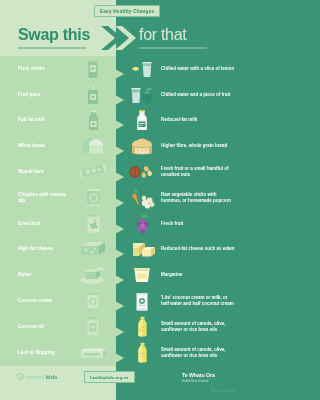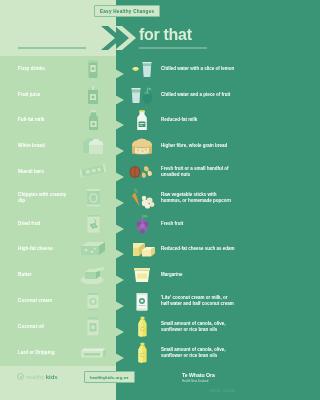--- a/index.html
+++ b/index.html
@@ -31,21 +31,21 @@
     z-index:6;
   }
   .h-swap {
     position:absolute; left:18px; top:26px;
     font-size:16px; font-weight:bold; color:#2f8c6e;
     letter-spacing:-.3px;
   }
   .h-swap-rule { position:absolute; left:18px; top:47px; width:68px; height:1.6px; background:#8fcaa6; }
   .h-for {
     position:absolute; left:139px; top:26px;
-    font-size:16px; font-weight:bold; color:#d9edd4;
+    font-size:16px; font-weight:normal; color:#d9edd4;
     letter-spacing:-.3px;
   }
   .h-for-rule { position:absolute; left:139px; top:47px; width:68px; height:1.6px; background:#6bb394; }
 
   .chev { position:absolute; top:24px; z-index:5; }
   .chev svg { display:block; }
 
   
   .rows { position:absolute; left:0; top:56px; width:241px; height:310px; }
   .row { position:relative; width:241px; height:25.8px; }
@@ -120,20 +120,21 @@
   <div class="panel-left"></div>
   <div class="panel-right"></div>
 
   <div class="header">
     <div class="hdr-left"></div>
     <div class="hdr-right"></div>
   </div>
 
   <div class="badge">Easy Healthy Changes</div>
 
+  <div class="h-swap">Swap this</div>
   <div class="h-swap-rule"></div>
 
   <div class="h-for">for that</div>
   <div class="h-for-rule"></div>
 
   <div class="chev" style="left:99px;">
     <svg width="40" height="28" viewBox="0 0 40 28">
       <path d="M2 2 L16 14 L2 26 L9 26 L23 14 L9 2 Z" fill="#3a9476"></path>
       <path d="M16 2 L30 14 L16 26 L23 26 L37 14 L23 2 Z" fill="#cfe7c6"></path>
     </svg>

